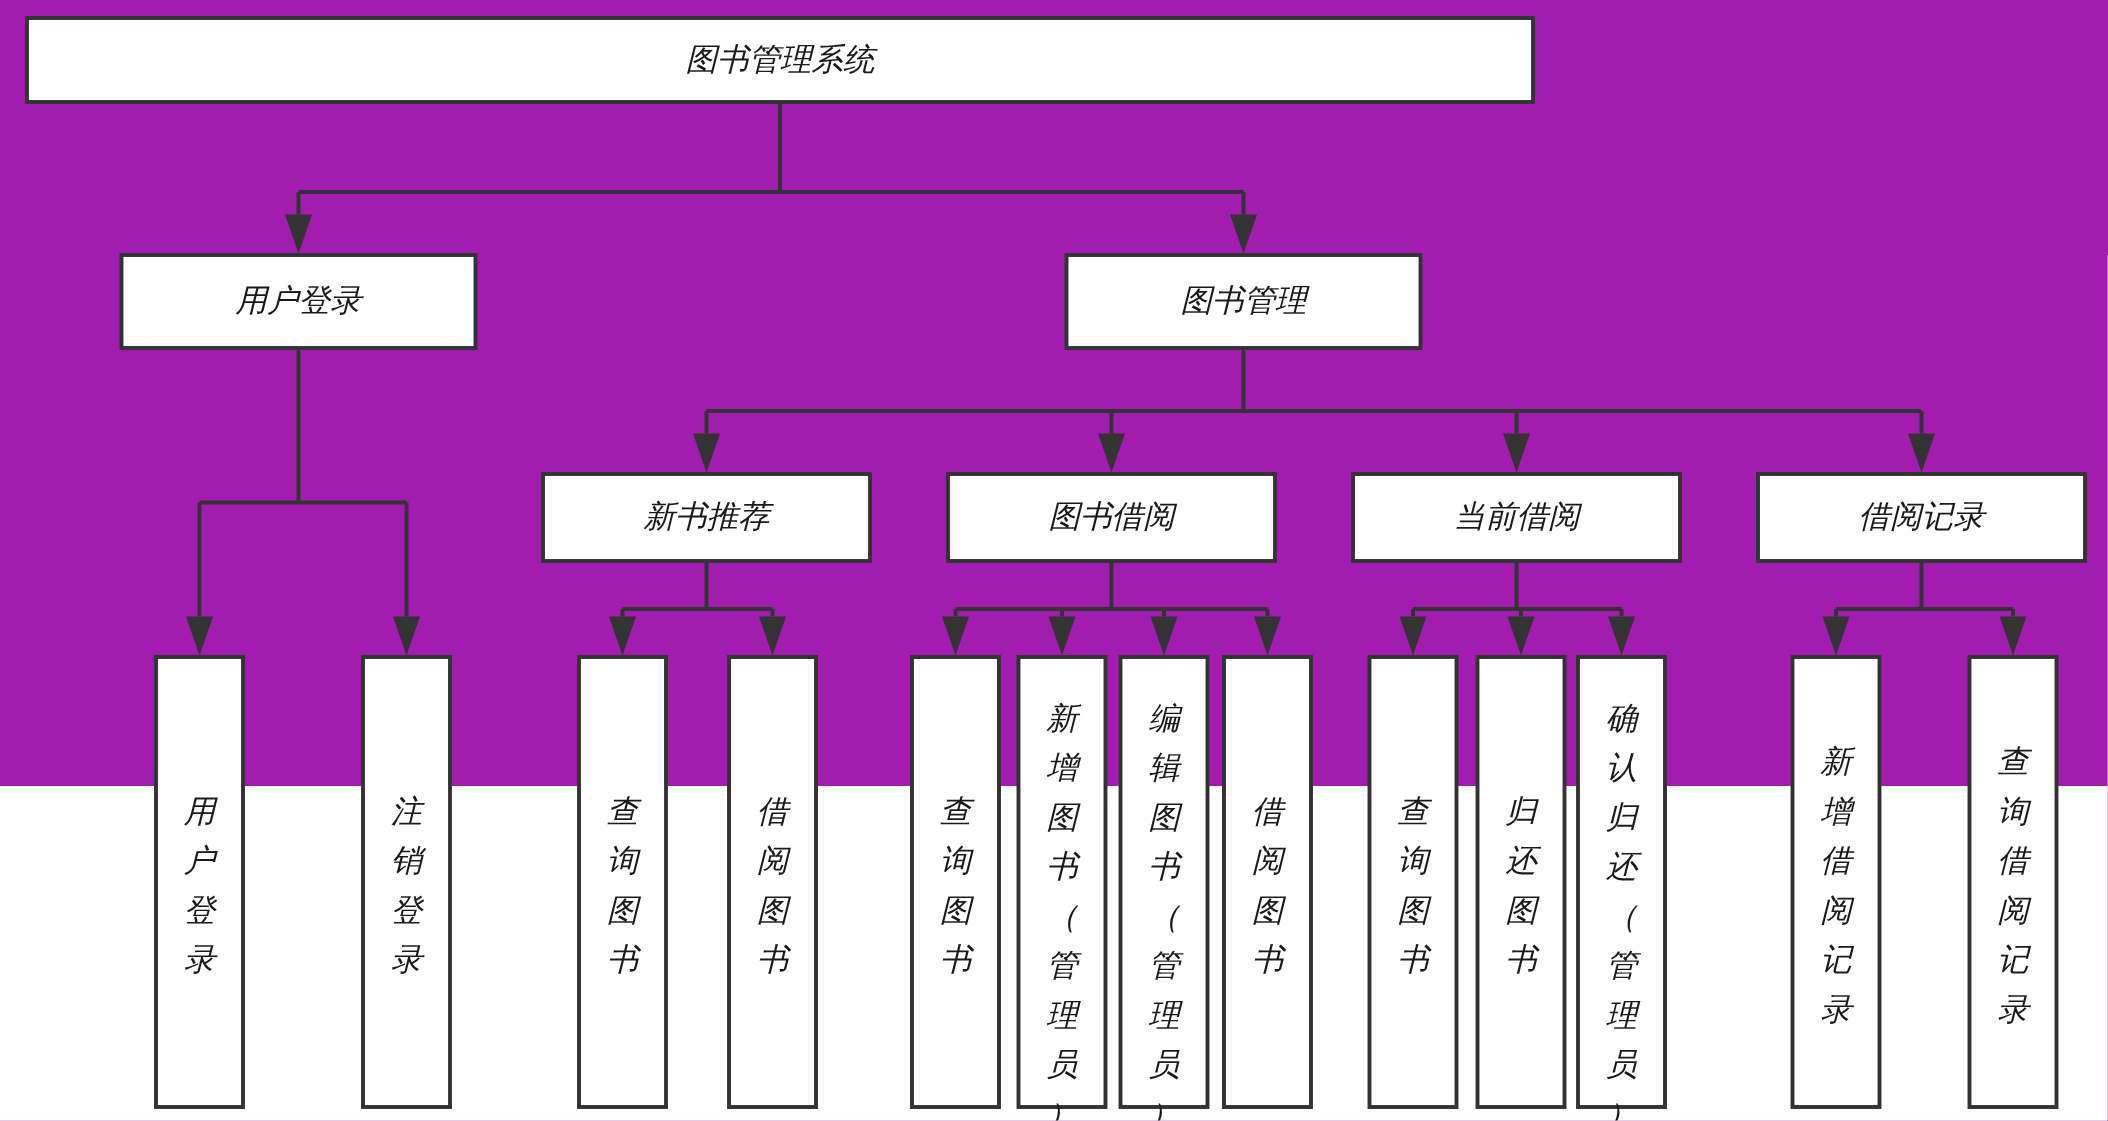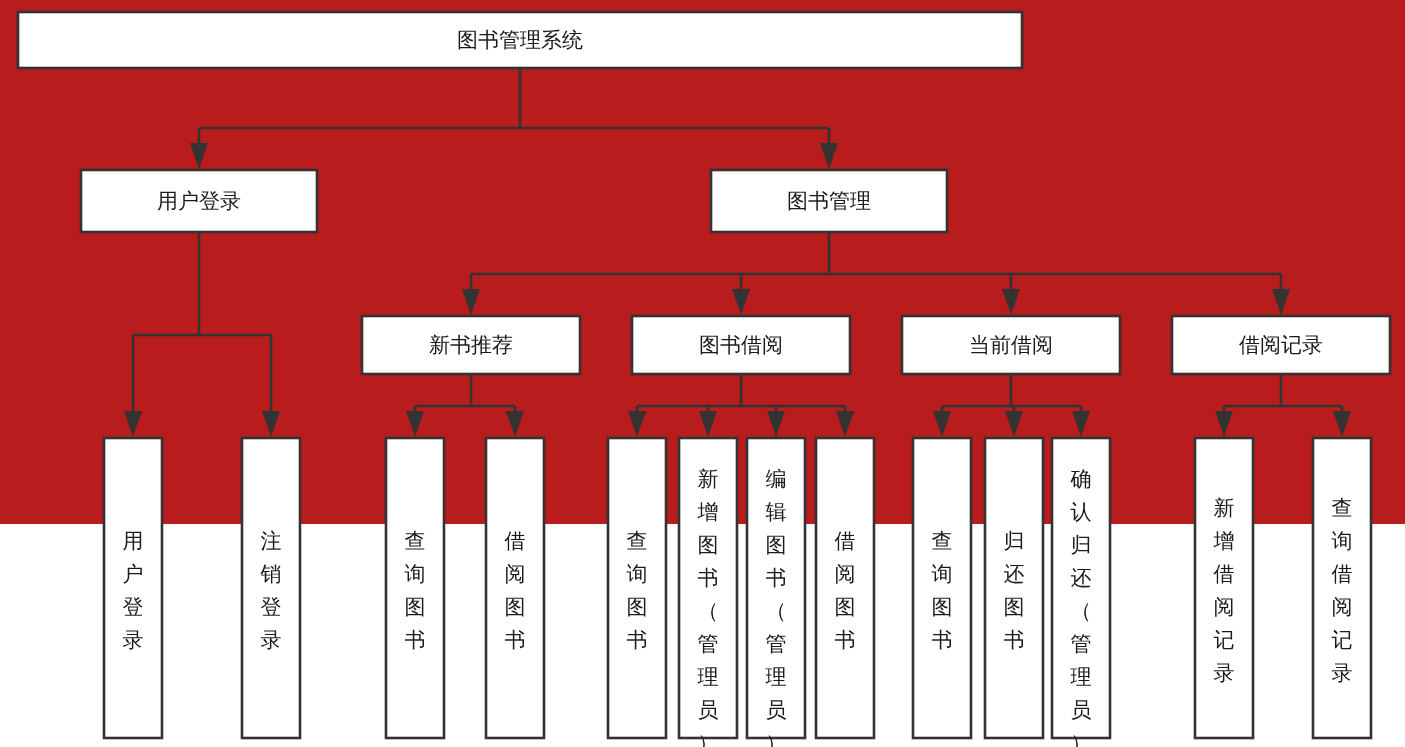--- a/index.html
+++ b/index.html
@@ -11,21 +11,22 @@
     width: 1405px;
     height: 747px;
     font-family: "Liberation Sans", "DejaVu Sans", sans-serif;
     overflow: hidden;
     position: relative;
   }
   #diagram-root {
     position: relative;
     width: 1405px;
     height: 524px;
-    background: #b91c1c;
+    background: #a21caf;
+    font-style: italic;
   }
   svg.diagram-canvas {
     position: absolute;
     top: 0;
     left: 0;
     width: 1405px;
     height: 747px;
     display: block;
   }
   .node-box {

